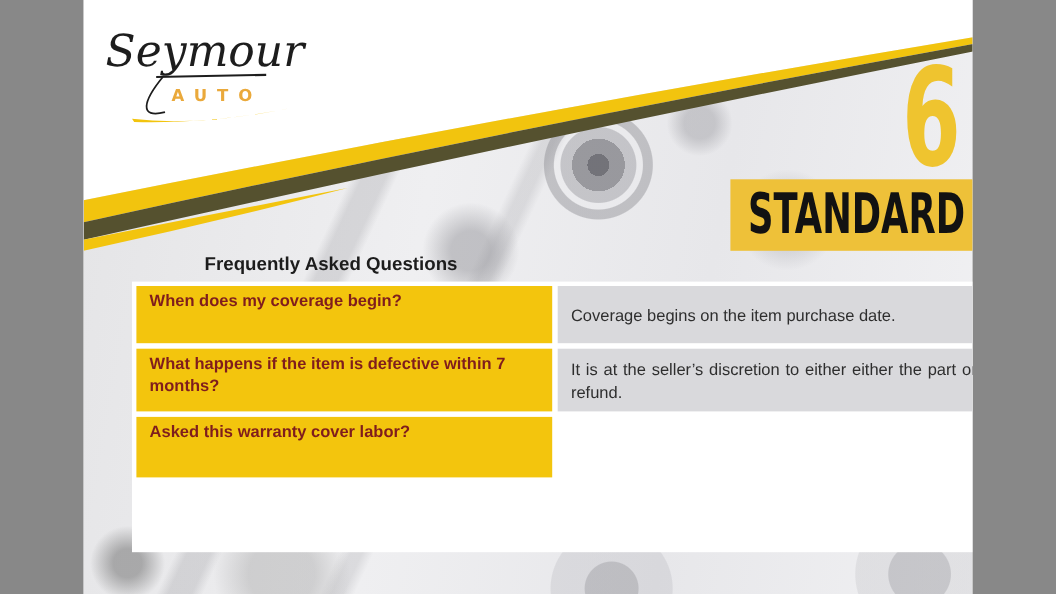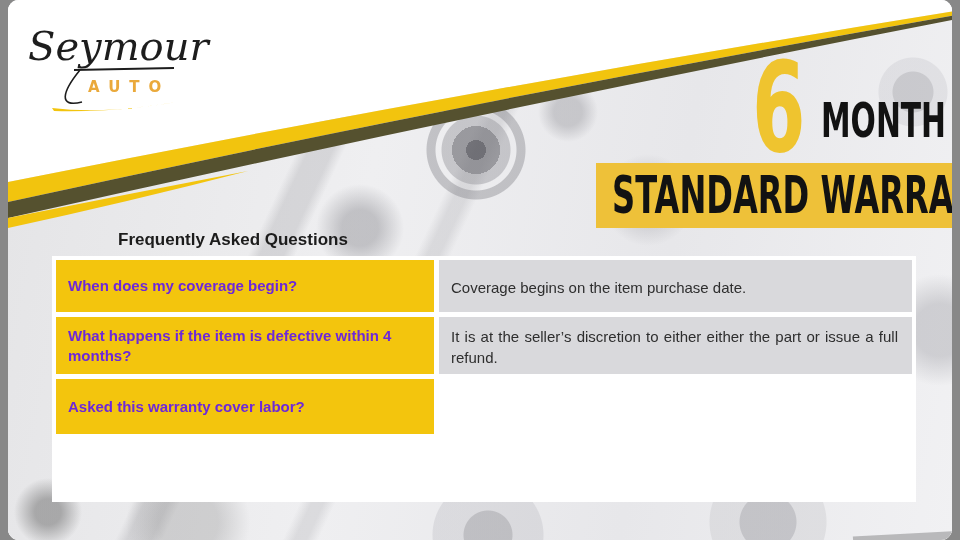--- a/index.html
+++ b/index.html
@@ -1,21 +1,20 @@
 <!DOCTYPE html>
 <html><head>
 <meta charset="utf-8">
 <style>
   html,body{margin:0;padding:0;background:#888;}
   *{box-sizing:border-box;}
   .page{
-    position:relative;width:944px;height:540px;overflow:hidden;
+    position:relative;width:808px;height:540px;overflow:hidden;
     background:#fff;font-family:"Liberation Sans",sans-serif;
     margin:0 auto;
-    border-radius:11px;
   }
   
   .engine-bg{
     position:absolute;inset:0;z-index:0;
     background-color:#f0f0f1;
     background-image:
       radial-gradient(circle at 468px 150px, rgba(85,85,92,.8) 0 10px, rgba(118,118,124,.7) 10px 24px, rgba(150,150,156,.45) 24px 34px, rgba(255,255,255,0) 35px),
       radial-gradient(circle at 468px 150px, rgba(0,0,0,0) 0 40px, rgba(128,128,134,.4) 41px 49px, rgba(0,0,0,0) 50px),
       radial-gradient(circle at 352px 228px, rgba(138,138,144,.45) 0 18px, rgba(0,0,0,0) 44px),
       radial-gradient(circle at 560px 112px, rgba(146,146,152,.4) 0 14px, rgba(0,0,0,0) 30px),
@@ -57,22 +56,22 @@
   .faq-heading{
     position:absolute;left:110px;top:230px;z-index:2;
     font-size:17px;font-weight:bold;color:#1c1c1c;
   }
   .faq-table{
     position:absolute;left:44px;top:256px;width:864px;z-index:2;
     background:#ffffff;padding:4px;
     display:grid;grid-template-columns:378px 1fr;grid-template-rows:52px 57px 55px 59px;gap:5px;
   }
   .q-cell{
-    background:#f3c50d;color:#6d28d9;font-weight:bold;font-size:15px;line-height:1.3;
-    display:flex;align-items:center;padding:4px 10px 4px 12px;
+    background:#f3c50d;color:#7f1d1d;font-weight:bold;font-size:15px;line-height:1.3;
+    display:flex;align-items:flex-start;padding:4px 10px 4px 12px;
   }
   .a-cell{
     background:#d9d9dc;color:#2e2e2e;font-size:15px;line-height:1.35;
     display:flex;align-items:center;padding:4px 14px 0 12px;
   }
   .a-cell span{display:block;width:100%;text-align:justify;}
   
   .bottom-sliver{
     position:absolute;left:845px;top:533px;width:130px;height:9px;z-index:1;
     background:#9b9b9d;opacity:.65;transform:rotate(-3deg);
@@ -110,21 +109,21 @@
 
   <div class="faq-table">
     <div class="q-cell">
       <span>When does my coverage begin?</span>
     </div>
     <div class="a-cell">
       <span>Coverage begins on the item purchase date.</span>
     </div>
 
     <div class="q-cell">
-      <span>What happens if the item is defective within 4 months?</span>
+      <span>What happens if the item is defective within 7 months?</span>
     </div>
     <div class="a-cell">
       <span>It is at the seller’s discretion to either either the part or issue a full refund.</span>
     </div>
 
     <div class="q-cell">
       <span>Asked this warranty cover labor?</span>
     </div>
 
   </div>

